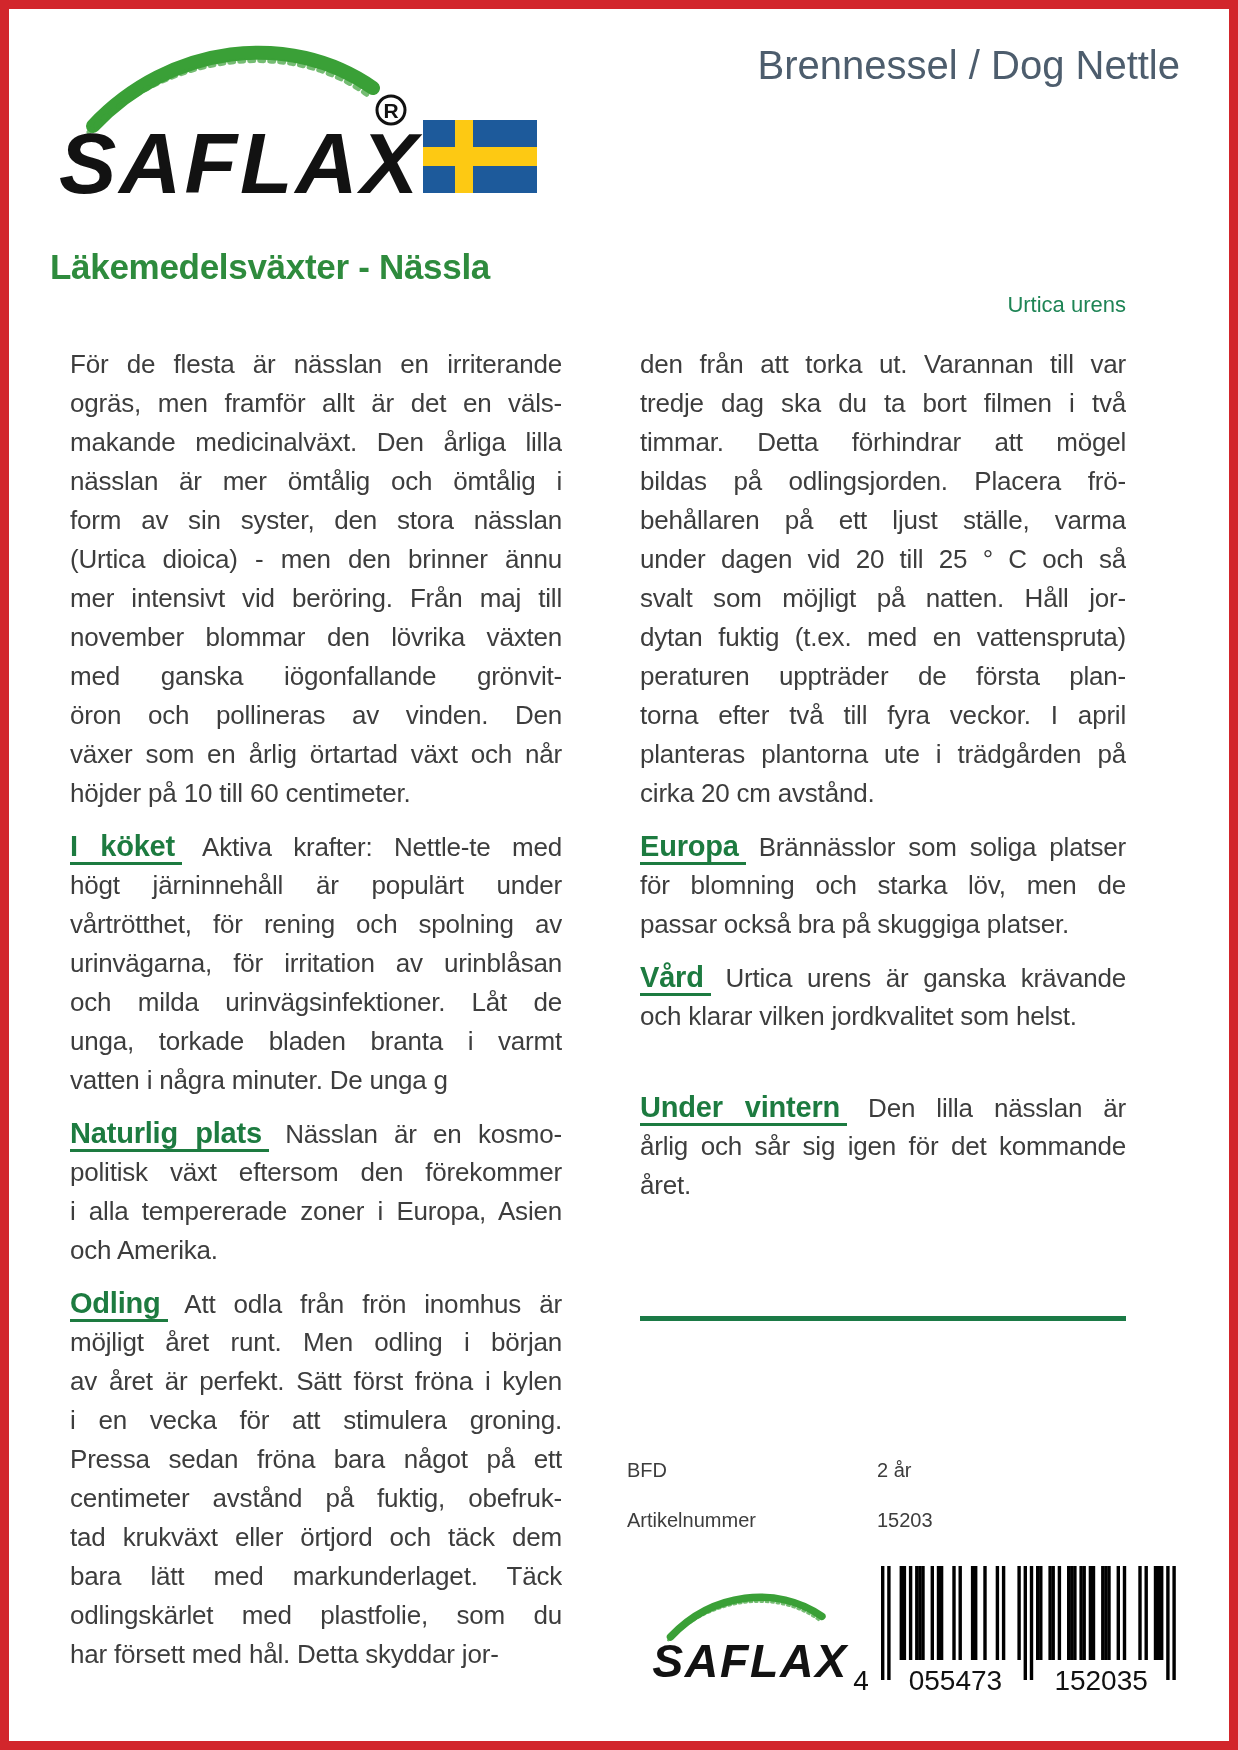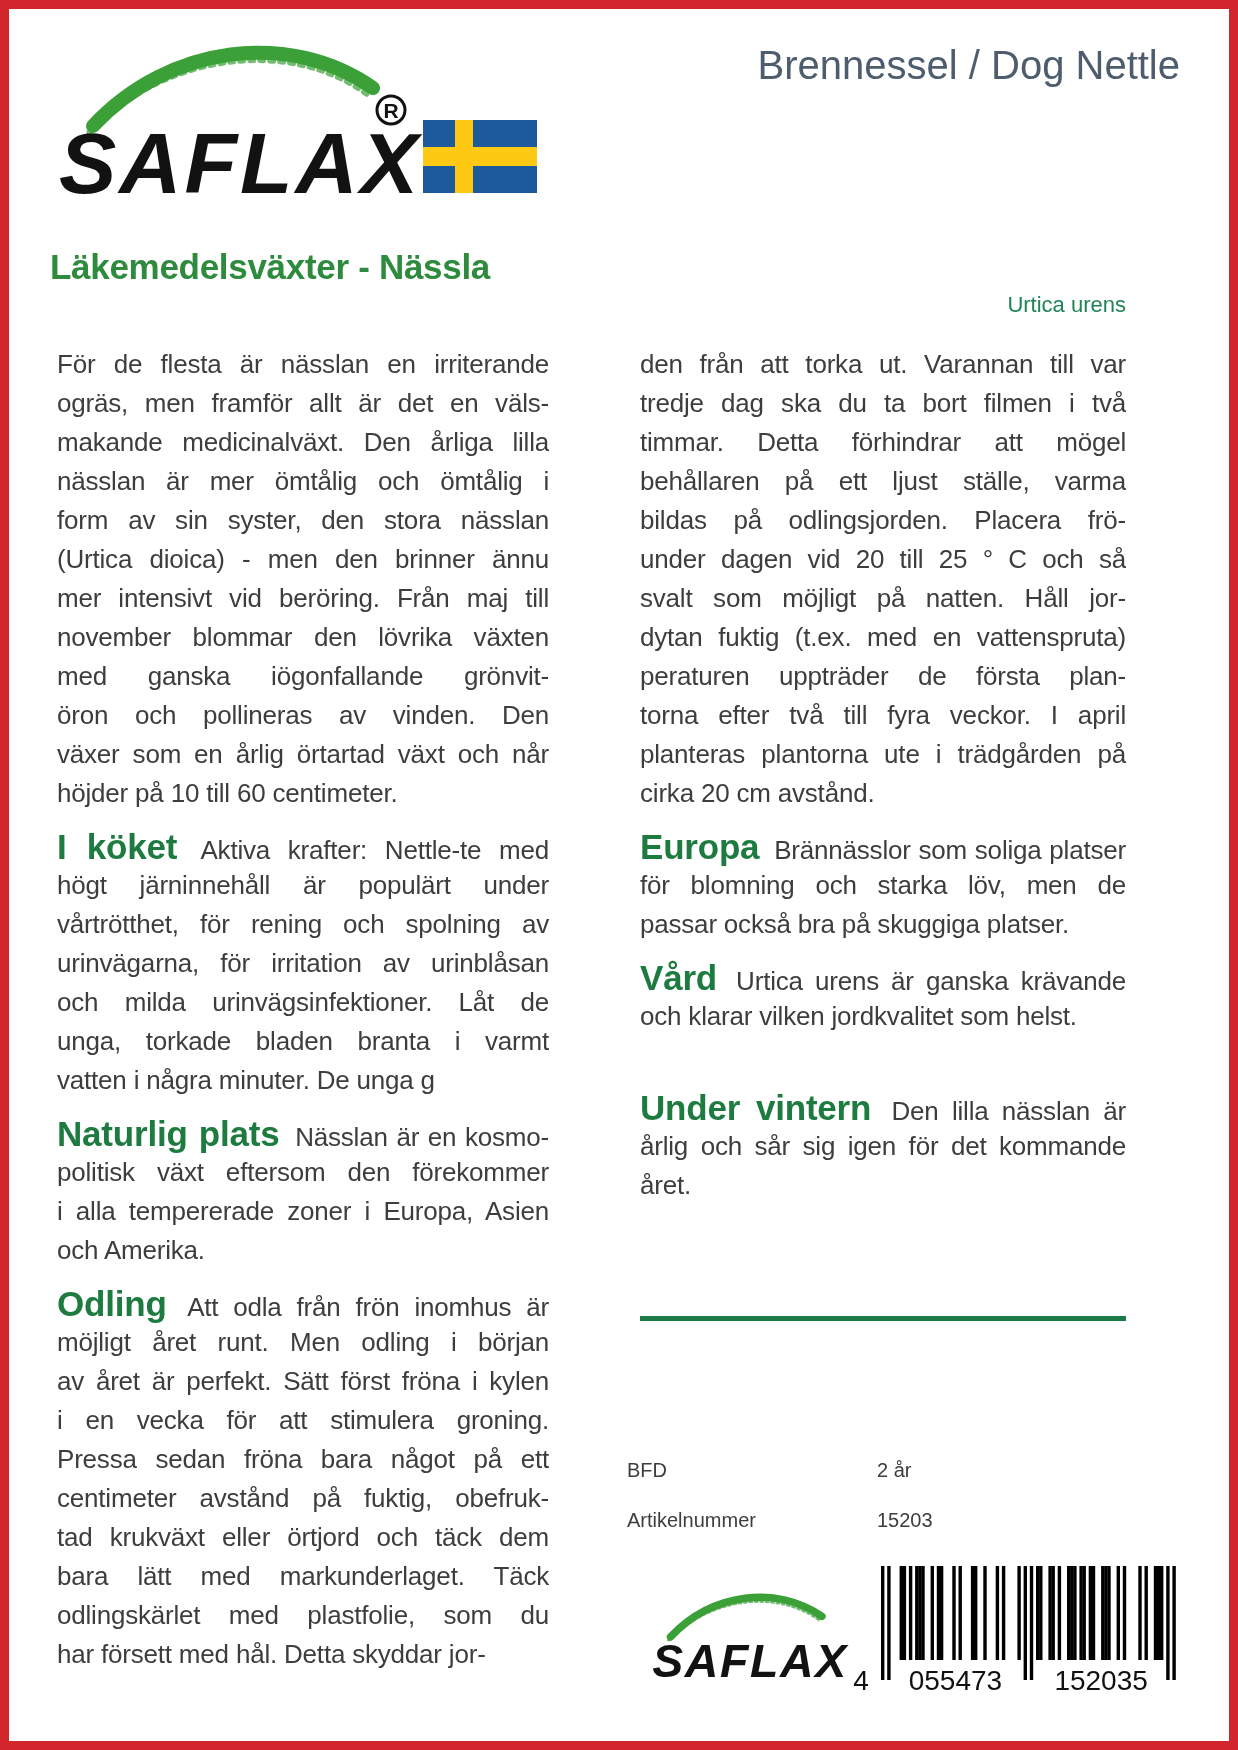--- a/index.html
+++ b/index.html
@@ -10,29 +10,29 @@
     overflow:hidden;
   }
   .brand{position:absolute;left:46px;top:21px;width:410px;height:185px;}
   .flag{position:absolute;left:414px;top:111px;width:114px;height:73px;background:var(--flag-blue,#1d5a9b);}
   .flag-v{position:absolute;left:32px;top:0;width:18px;height:73px;background:var(--flag-yellow,#fdc913);}
   .flag-h{position:absolute;left:0;top:27px;width:114px;height:19px;background:var(--flag-yellow,#fdc913);}
   .variety{position:absolute;top:34px;right:49px;font-size:40px;color:var(--slate,#4d5d6d);}
   .title{position:absolute;left:41px;top:238px;margin:0;font-size:35px;font-weight:bold;color:var(--green-title,#2e8b3d);letter-spacing:-0.3px;}
   .botanical{position:absolute;left:631px;top:283px;width:486px;text-align:right;font-size:22px;color:var(--green-botanical,#1e8455);}
   .col{position:absolute;top:336px;font-size:26px;line-height:39px;letter-spacing:-0.2px;text-align:justify;}
-  .col-left{left:48px;width:492px;}
+  .col-left{left:61px;width:492px;}
   .col-right{left:631px;width:486px;}
   .para{margin:0 0 14px 0;}
   .para.gap-lg{margin-top:52px;}
   .pline{height:39px;overflow:hidden;}
   .pline:not(.noj)::after{content:"";display:inline-block;width:100%;height:0;}
   .pline.noj{text-align:left;}
   .shead{
-    color:var(--green-section,#1d7b40);font-weight:bold;font-size:35px;
+    color:var(--green-section,#1d7b40);font-weight:bold;font-size:29px;
     border-bottom:3px solid var(--green-section,#1d7b40);padding-right:7px;
   }
   .rule{position:absolute;left:631px;top:1307px;width:486px;height:5px;background:var(--green-rule,#1b7a46);}
   .info{position:absolute;left:618px;top:1450px;width:486px;font-size:20px;}
   .info-row{position:relative;height:50px;}
   .info-label{display:inline-block;width:250px;}
   .info-value{display:inline-block;}
   .footer-logo{position:absolute;left:630px;top:1576px;width:222px;}
   .barcode{position:absolute;left:836px;top:1553px;}
   svg text{font-family:"Liberation Sans",sans-serif;}
@@ -104,22 +104,22 @@
         <div class="pline">bara lätt med markunderlaget. Täck</div>
         <div class="pline">odlingskärlet med plastfolie, som du</div>
         <div class="pline noj">har försett med hål. Detta skyddar jor-</div>
       </div>
     </div>
   <div class="col col-right" id="col-right">
       <div class="para">
         <div class="pline">den från att torka ut. Varannan till var</div>
         <div class="pline">tredje dag ska du ta bort filmen i två</div>
         <div class="pline">timmar. Detta förhindrar att mögel</div>
+        <div class="pline">bildas på odlingsjorden. Placera frö-</div>
         <div class="pline">behållaren på ett ljust ställe, varma</div>
-        <div class="pline">bildas på odlingsjorden. Placera frö-</div>
         <div class="pline">under dagen vid 20 till 25 ° C och så</div>
         <div class="pline">svalt som möjligt på natten. Håll jor-</div>
         <div class="pline">dytan fuktig (t.ex. med en vattenspruta)</div>
         <div class="pline">peraturen uppträder de första plan-</div>
         <div class="pline">torna efter två till fyra veckor. I april</div>
         <div class="pline">planteras plantorna ute i trädgården på</div>
         <div class="pline noj">cirka 20 cm avstånd.</div>
       </div>
       <div class="para">
         <div class="pline"><span class="shead">Europa</span> Brännässlor som soliga platser</div>

